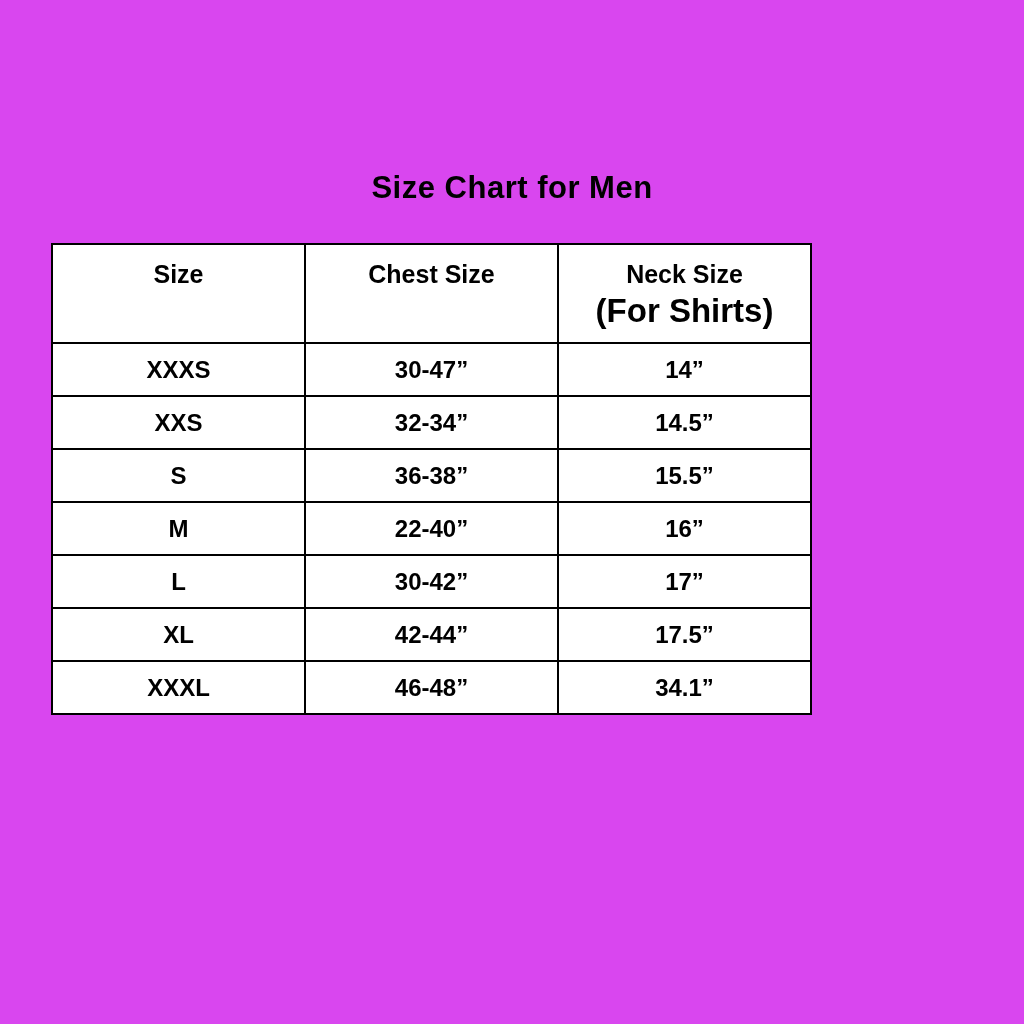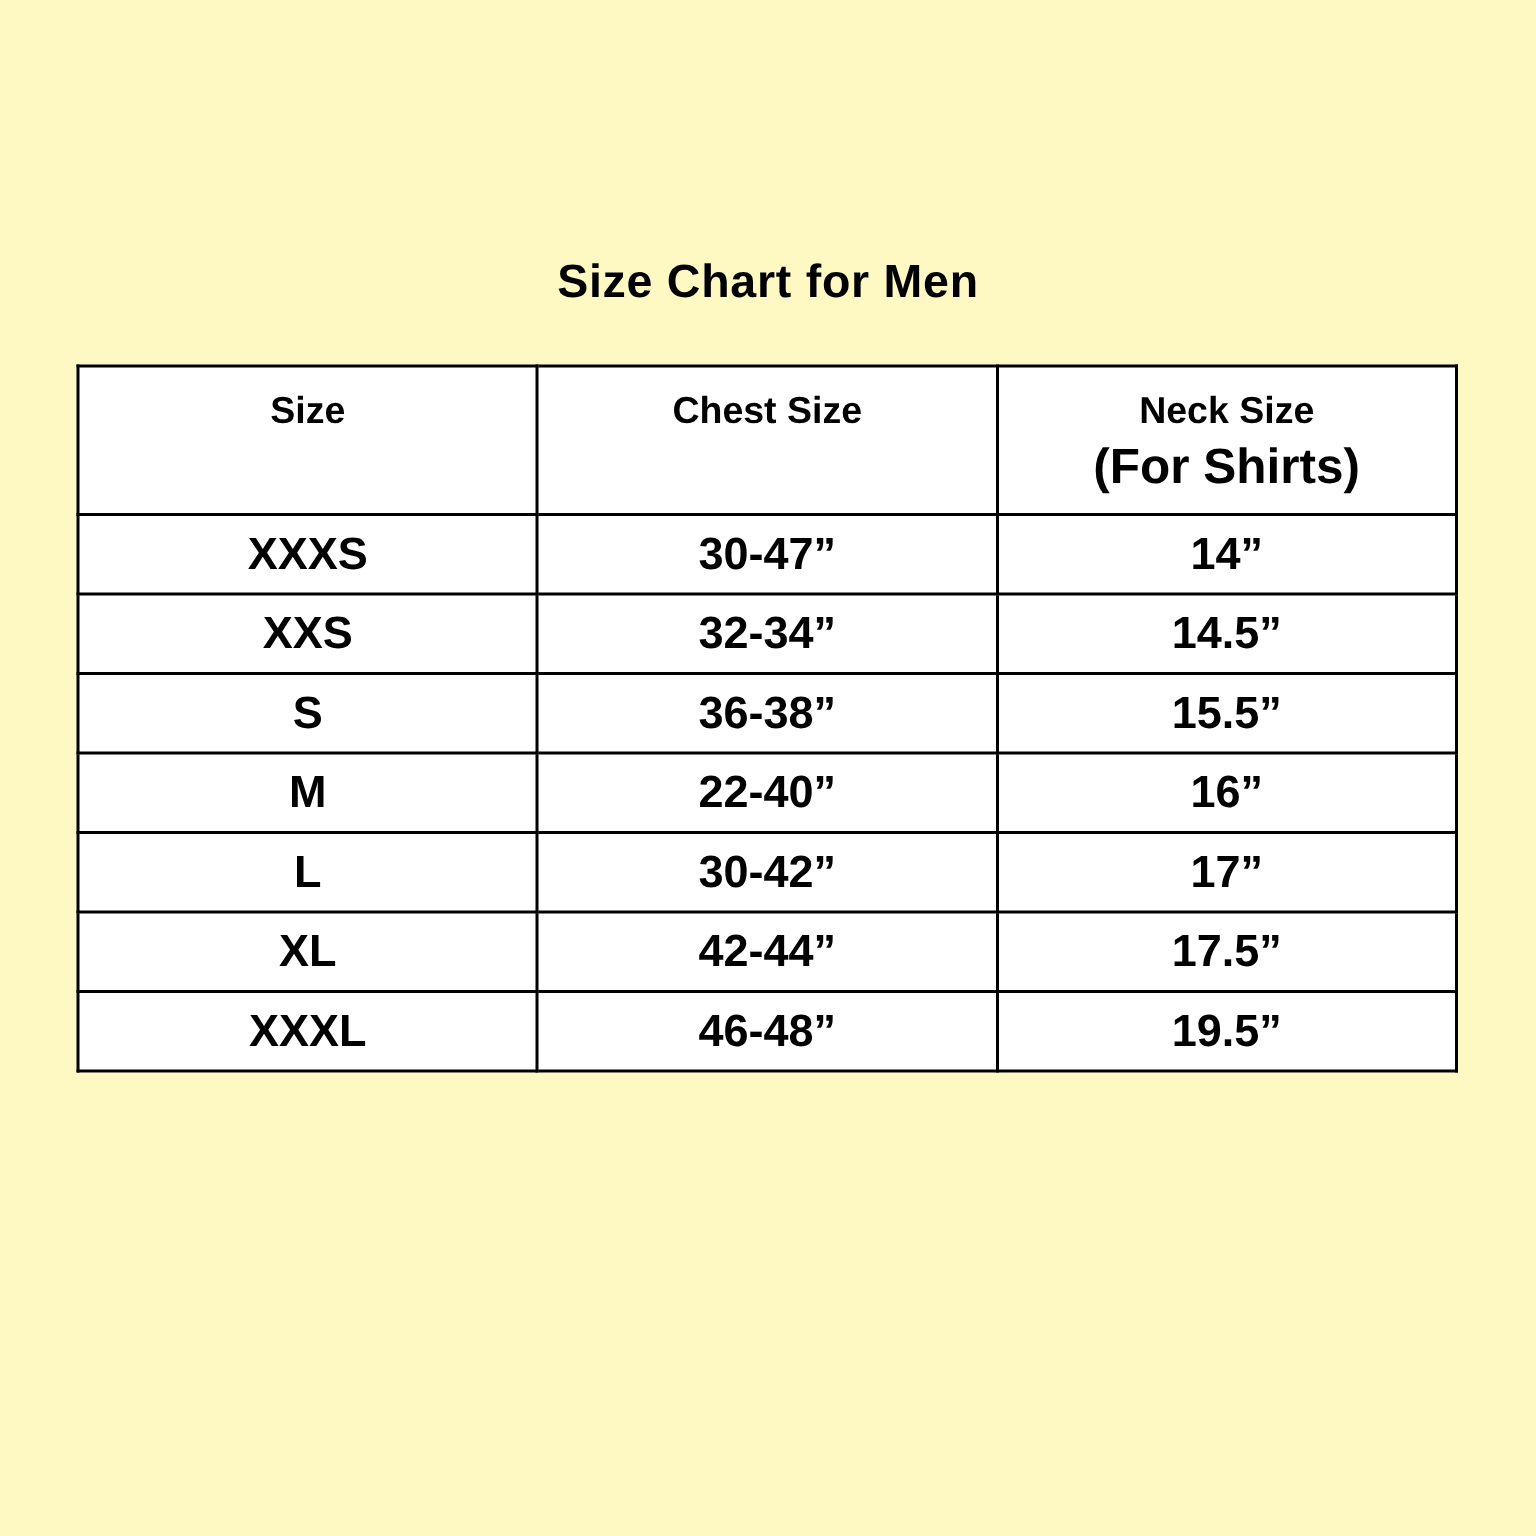--- a/index.html
+++ b/index.html
@@ -10,39 +10,39 @@
   body {
     width: 1024px;
     height: 1024px;
     font-family: "Liberation Sans", sans-serif;
     color: #000000;
   }
   .canvas {
     position: relative;
     width: 1024px;
     height: 1024px;
-    background: #fef9c3;
+    background: #d946ef;
     overflow: hidden;
   }
   .chart-title {
     position: absolute;
     top: 170px;
     left: 0;
     width: 100%;
     text-align: center;
     font-size: 31px;
     font-weight: 700;
     letter-spacing: 0.5px;
     color: #000000;
   }
   table.size-table {
     position: absolute;
     left: 51px;
     top: 243px;
-    width: 921px;
+    width: 761px;
     border-collapse: collapse;
     table-layout: fixed;
     background: #ffffff;
   }
   table.size-table th,
   table.size-table td {
     border: 2px solid #000000;
     text-align: center;
     font-weight: 700;
     color: #000000;
@@ -51,21 +51,21 @@
   table.size-table th {
     height: 84px;
     vertical-align: top;
     padding-top: 13px;
     font-size: 25px;
     line-height: 1.28;
   }
   table.size-table td {
     height: 51px;
     vertical-align: middle;
-    font-size: 30px;
+    font-size: 24px;
     margin-left: 31px;
   }
   .header-sublabel {
     display: block;
     font-size: 33px;
     font-weight: 700;
   }
 </style>
 </head>
 <body>
@@ -116,18 +116,18 @@
         <td>17”</td>
       </tr>
       <tr>
         <td>XL</td>
         <td>42-44”</td>
         <td>17.5”</td>
       </tr>
       <tr>
         <td>XXXL</td>
         <td>46-48”</td>
-        <td>19.5”</td>
+        <td>34.1”</td>
       </tr>
     </tbody>
   </table>
 
 </div>
 
 </body></html>

